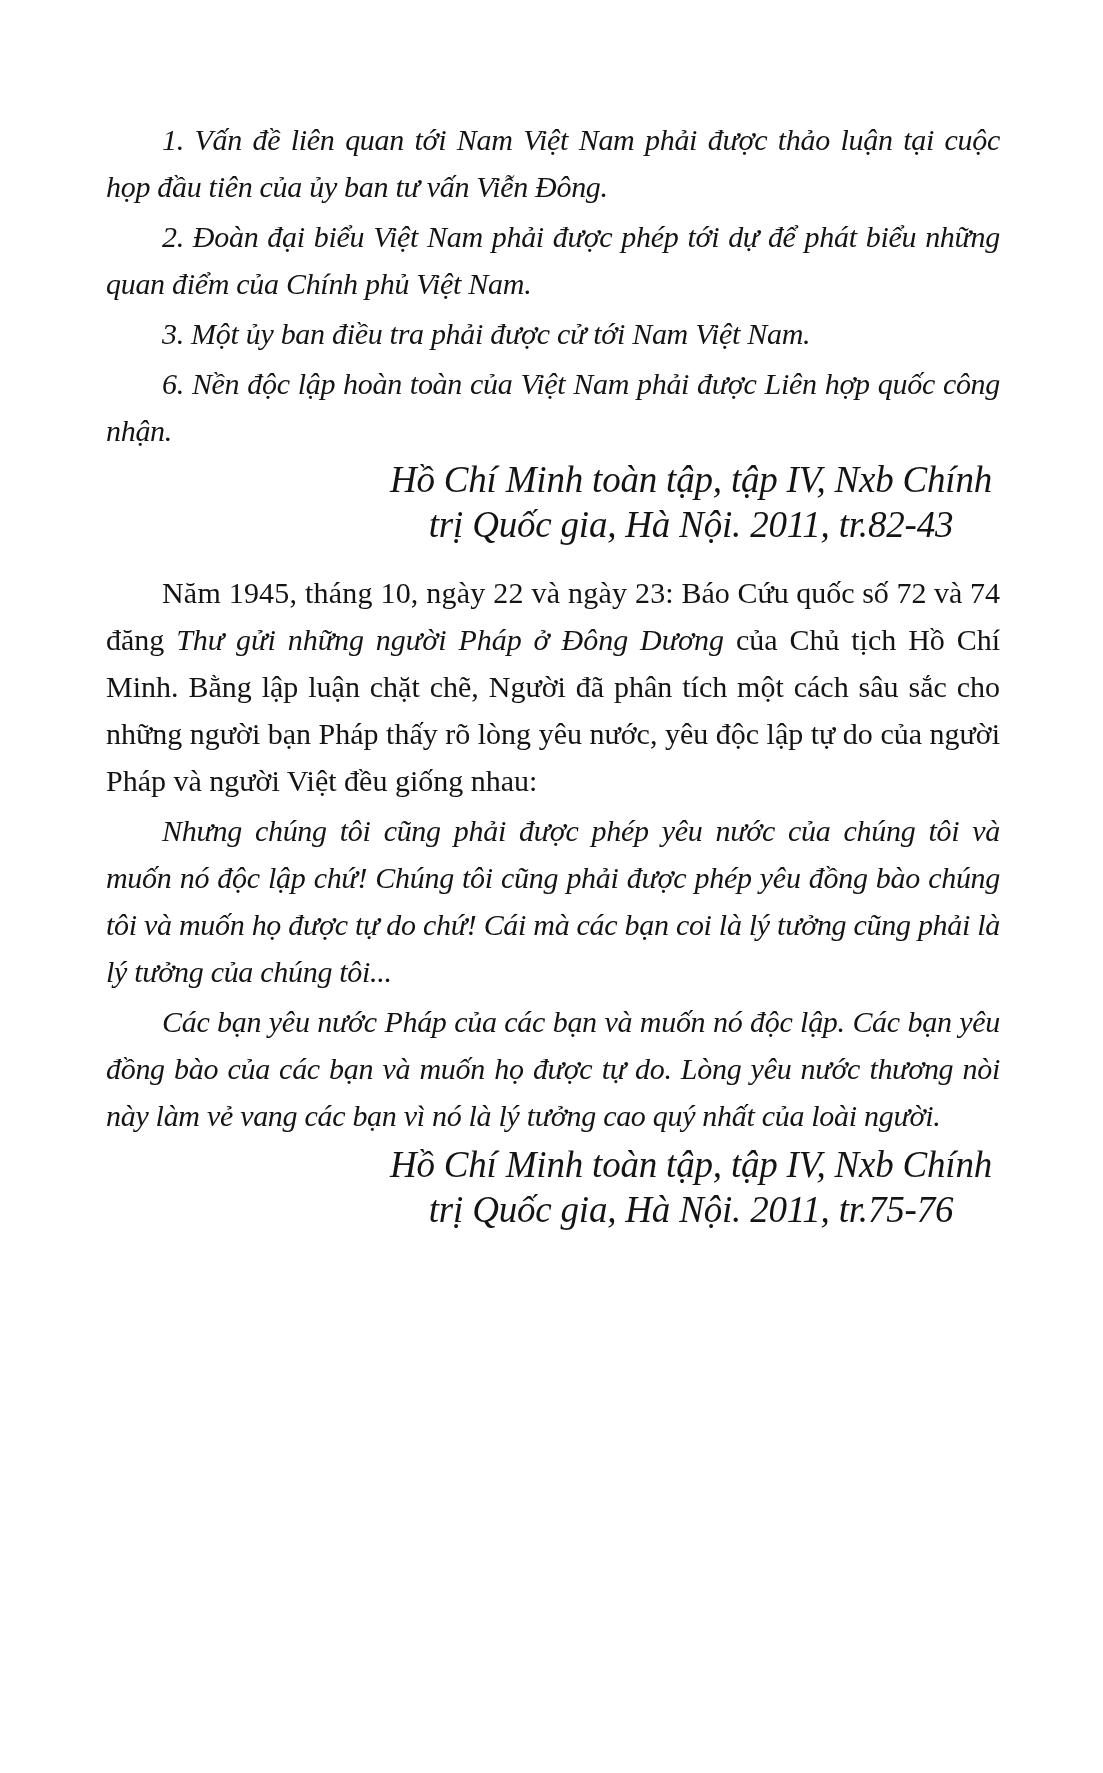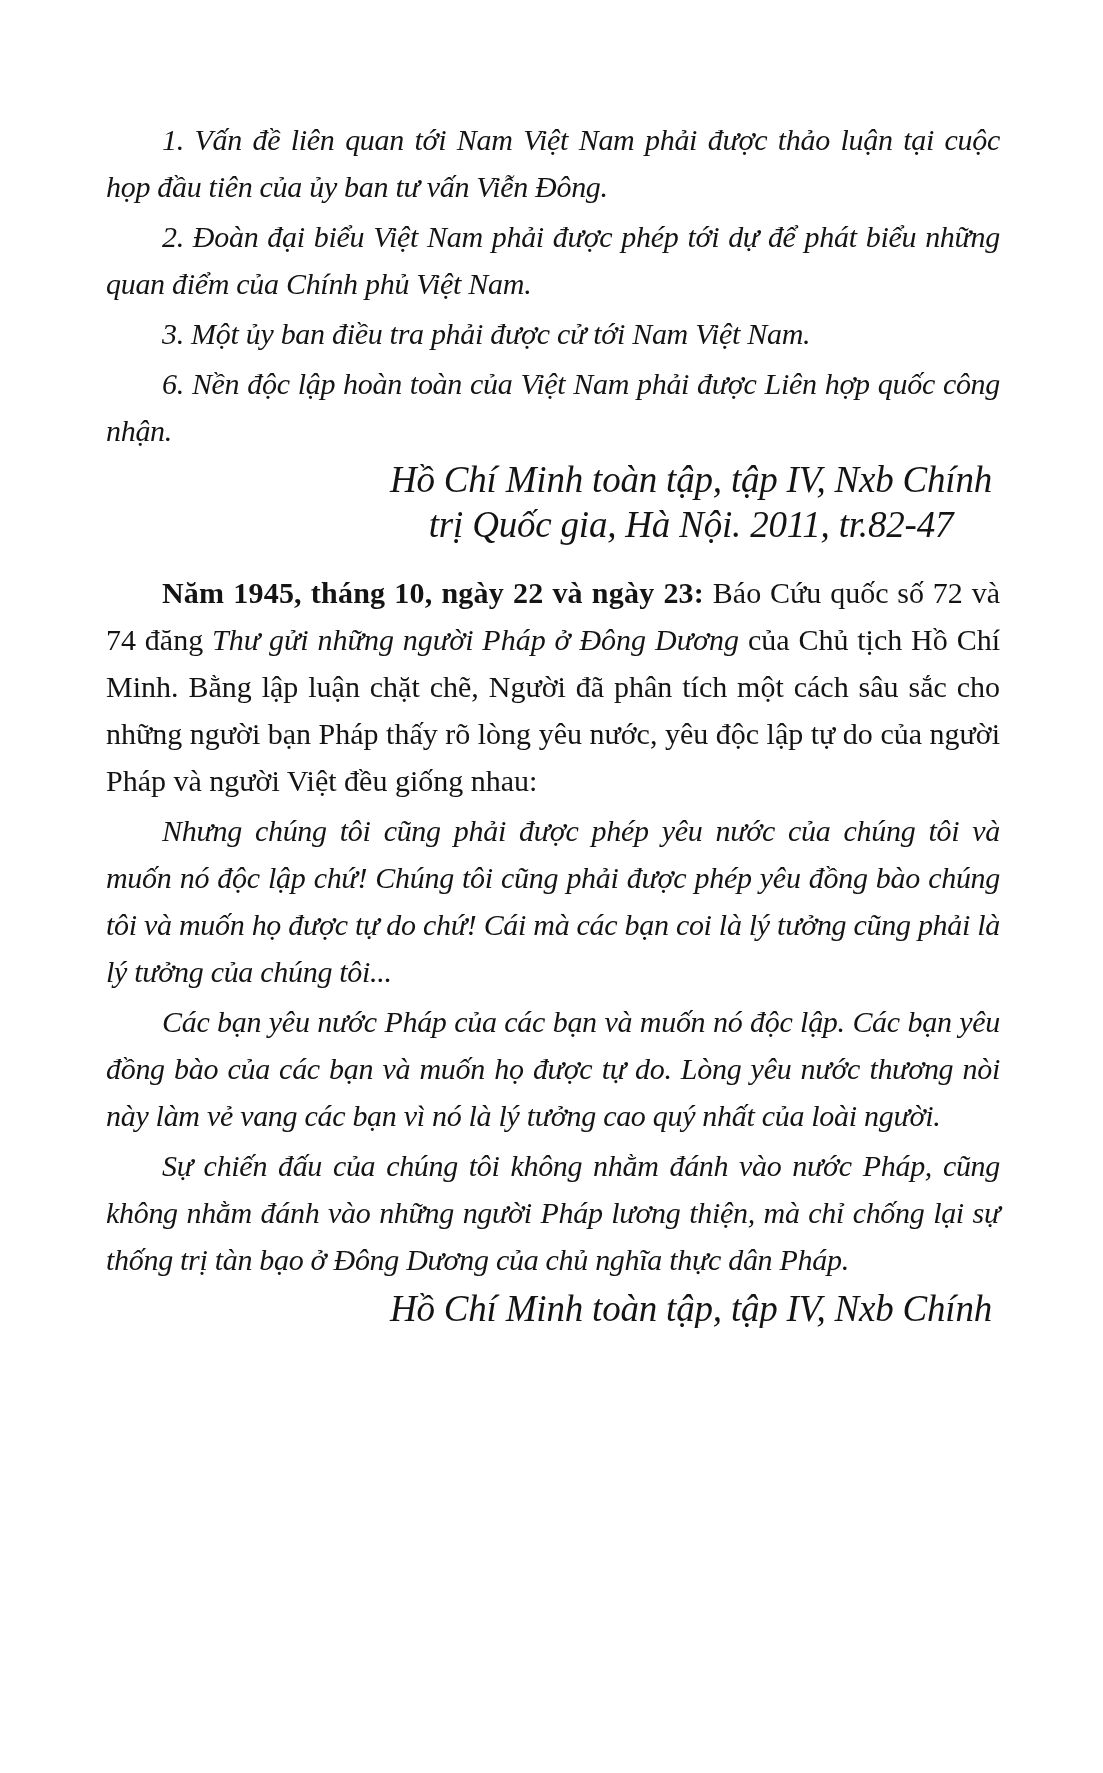--- a/index.html
+++ b/index.html
@@ -33,21 +33,21 @@
     text-indent: 56px;
   }
   .quote {
     font-style: italic;
     letter-spacing: -0.3px;
   }
   .entry {
     margin-top: 22px !important;
   }
   .entry .date {
-    font-weight: bold;
+    font-weight: normal;
     letter-spacing: 0.2px;
   }
   .work-title {
     font-style: italic;
   }
   .citation {
     text-align: right;
     font-style: italic;
     font-size: 37px;
     line-height: 45px;
@@ -75,31 +75,30 @@
   <main class="text-column">
 
     <p class="quote indent">1. Vấn đề liên quan tới Nam Việt Nam phải được thảo luận tại cuộc họp đầu tiên của ủy ban tư vấn Viễn Đông.</p>
     <p class="quote indent">2. Đoàn đại biểu Việt Nam phải được phép tới dự để phát biểu những quan điểm của Chính phủ Việt Nam.</p>
     <p class="quote indent">3. Một ủy ban điều tra phải được cử tới Nam Việt Nam.</p>
     <p class="quote indent">6. Nền độc lập hoàn toàn của Việt Nam phải được Liên hợp quốc công nhận.</p>
 
     <div class="citation">
       <span class="citation-inner">
         <span>Hồ Chí Minh toàn tập, tập IV, Nxb Chính</span><br>
-        <span>trị Quốc gia, Hà Nội. 2011, tr.82-47</span>
+        <span>trị Quốc gia, Hà Nội. 2011, tr.82-43</span>
       </span>
     </div>
 
     <p class="entry indent">
       <strong class="date">Năm 1945, tháng 10, ngày 22 và ngày 23:</strong><span> Báo Cứu quốc số 72 và 74 đăng </span><em class="work-title">Thư gửi những người Pháp ở Đông Dương</em><span> của Chủ tịch Hồ Chí Minh. Bằng lập luận chặt chẽ, Người đã phân tích một cách sâu sắc cho những người bạn Pháp thấy rõ lòng yêu nước, yêu độc lập tự do của người Pháp và người Việt đều giống nhau:</span>
     </p>
 
     <p class="quote indent">Nhưng chúng tôi cũng phải được phép yêu nước của chúng tôi và muốn nó độc lập chứ! Chúng tôi cũng phải được phép yêu đồng bào chúng tôi và muốn họ được tự do chứ! Cái mà các bạn coi là lý tưởng cũng phải là lý tưởng của chúng tôi...</p>
     <p class="quote indent">Các bạn yêu nước Pháp của các bạn và muốn nó độc lập. Các bạn yêu đồng bào của các bạn và muốn họ được tự do. Lòng yêu nước thương nòi này làm vẻ vang các bạn vì nó là lý tưởng cao quý nhất của loài người.</p>
-    <p class="quote indent">Sự chiến đấu của chúng tôi không nhằm đánh vào nước Pháp, cũng không nhằm đánh vào những người Pháp lương thiện, mà chỉ chống lại sự thống trị tàn bạo ở Đông Dương của chủ nghĩa thực dân Pháp.</p>
 
     <div class="citation">
       <span class="citation-inner">
         <span>Hồ Chí Minh toàn tập, tập IV, Nxb Chính</span><br>
         <span>trị Quốc gia, Hà Nội. 2011, tr.75-76</span>
       </span>
     </div>
 
 
   </main>

